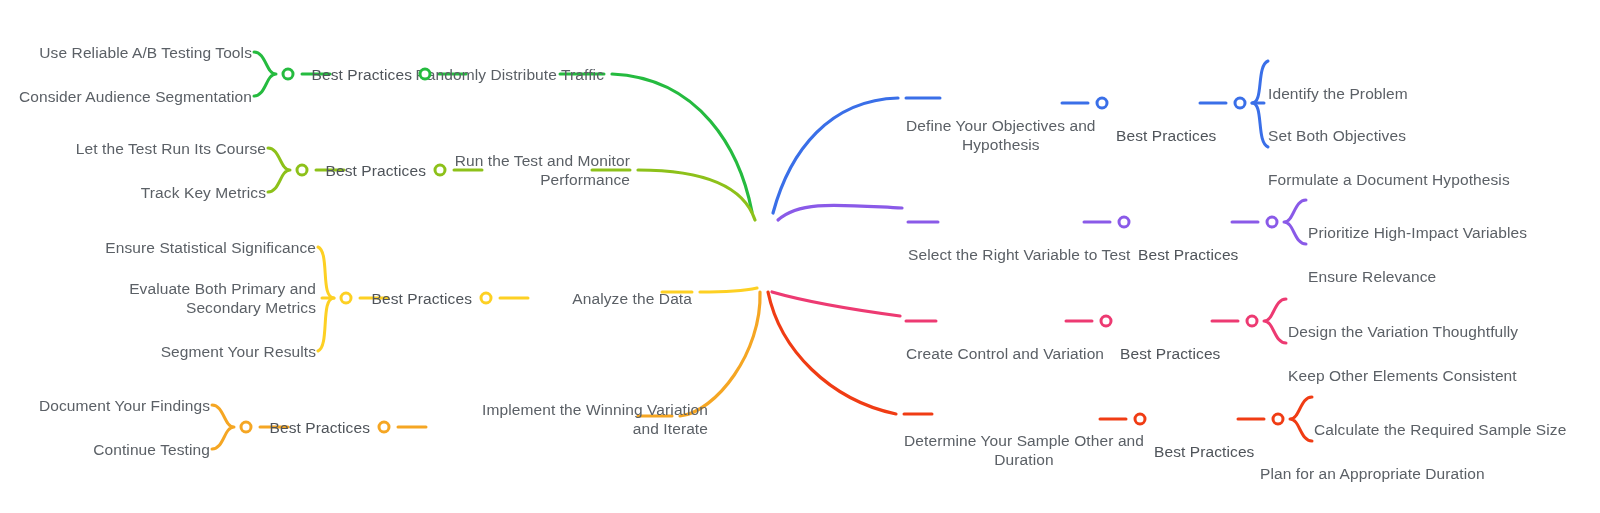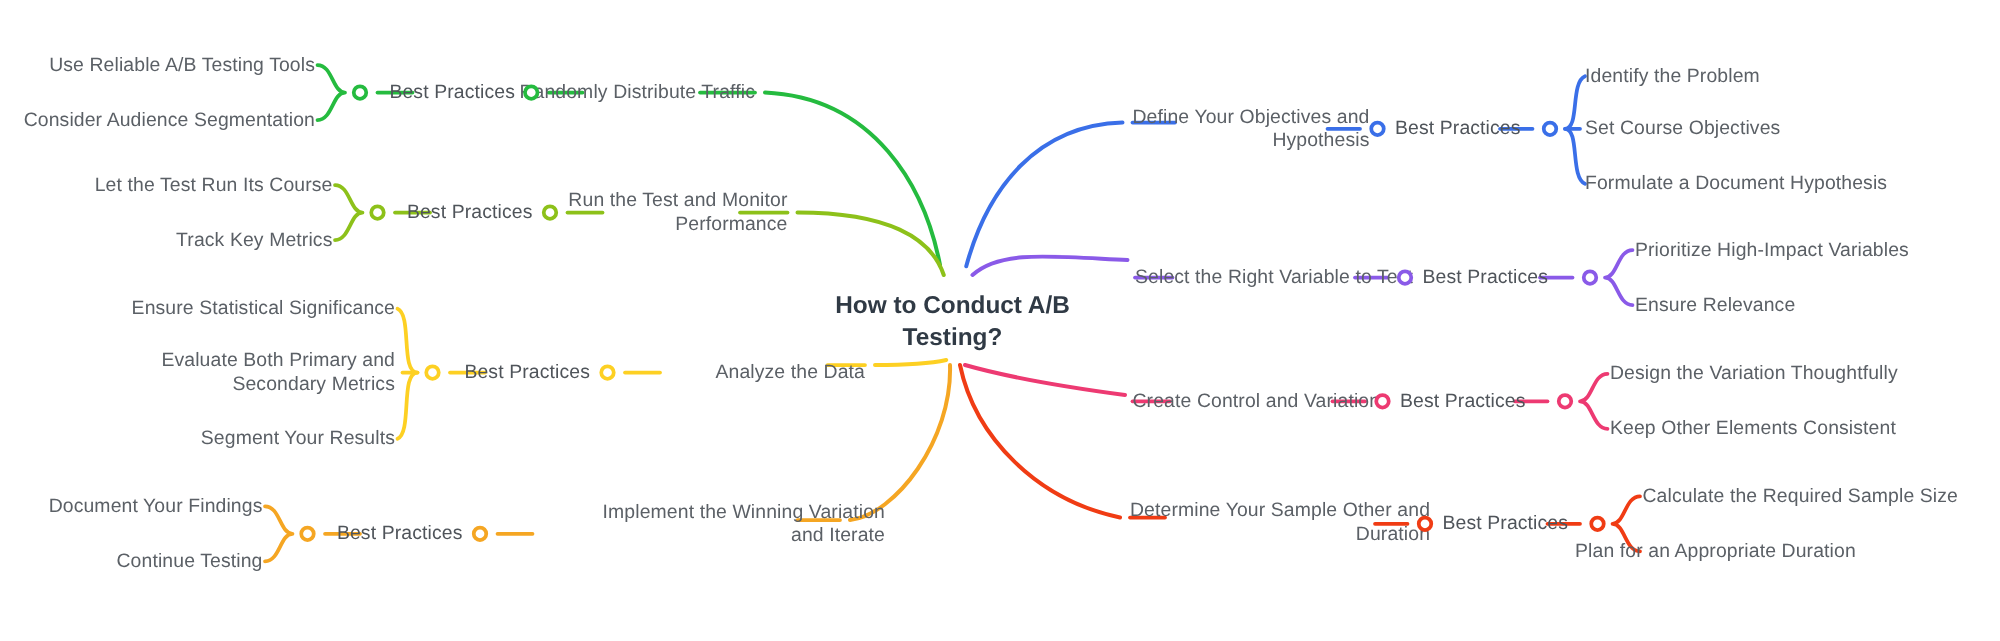--- a/index.html
+++ b/index.html
@@ -9,21 +9,21 @@
     overflow:hidden;position:relative;
   }
   #map{position:absolute;left:0;top:0;width:1600px;height:513px;}
   svg.links{position:absolute;left:0;top:0;width:1600px;height:513px;pointer-events:none;}
 
   .lbl{
     position:absolute;color:#5b6066;font-size:15.5px;line-height:19px;
     font-family:"Liberation Sans", sans-serif;letter-spacing:.1px;
     white-space:pre-line;
   }
-  .lbl.r{text-align:right;}
+  .lbl.r{text-align:center;margin-top:32px;}
   .lbl.l{text-align:right;}
   .lbl.mid{transform:translateY(-50%);}
 
   .bp{font-size:15.5px;color:#4f545a;}
 
   .center{
     position:absolute;text-align:center;color:#303a45;
     font-size:19.5px;font-weight:bold;line-height:26px;
     font-family:"Liberation Sans", sans-serif;
     transform:translate(-50%,-50%);white-space:pre-line;
@@ -111,21 +111,21 @@
       <div class="node" style="left: 384px; top: 427px; border-color: rgb(245, 166, 35);"></div>
       <div class="node" style="left: 246px; top: 427px; border-color: rgb(245, 166, 35);"></div>
       <div class="lbl mid l" style="top: 405px; right: 1390px;">Document Your Findings</div>
       <div class="lbl mid l" style="top: 449px; right: 1390px;">Continue Testing</div>
       <div class="lbl mid r" style="top: 103px; left: 906px;">Define Your Objectives and
 Hypothesis</div>
       <div class="lbl mid r bp" style="top: 103px; left: 1116px;">Best Practices</div>
       <div class="node" style="left: 1102px; top: 103px; border-color: rgb(58, 111, 232);"></div>
       <div class="node" style="left: 1240px; top: 103px; border-color: rgb(58, 111, 232);"></div>
       <div class="lbl mid r" style="top: 61px; left: 1268px;">Identify the Problem</div>
-      <div class="lbl mid r" style="top: 103px; left: 1268px;">Set Course Objectives</div>
+      <div class="lbl mid r" style="top: 103px; left: 1268px;">Set Both Objectives</div>
       <div class="lbl mid r" style="top: 147px; left: 1268px;">Formulate a Document Hypothesis</div>
       <div class="lbl mid r" style="top: 222px; left: 908px;">Select the Right Variable to Test</div>
       <div class="lbl mid r bp" style="top: 222px; left: 1138px;">Best Practices</div>
       <div class="node" style="left: 1124px; top: 222px; border-color: rgb(138, 90, 232);"></div>
       <div class="node" style="left: 1272px; top: 222px; border-color: rgb(138, 90, 232);"></div>
       <div class="lbl mid r" style="top: 200px; left: 1308px;">Prioritize High-Impact Variables</div>
       <div class="lbl mid r" style="top: 244px; left: 1308px;">Ensure Relevance</div>
       <div class="lbl mid r" style="top: 321px; left: 906px;">Create Control and Variation</div>
       <div class="lbl mid r bp" style="top: 321px; left: 1120px;">Best Practices</div>
       <div class="node" style="left: 1106px; top: 321px; border-color: rgb(237, 58, 114);"></div>
@@ -133,15 +133,13 @@
       <div class="lbl mid r" style="top: 299px; left: 1288px;">Design the Variation Thoughtfully</div>
       <div class="lbl mid r" style="top: 343px; left: 1288px;">Keep Other Elements Consistent</div>
       <div class="lbl mid r" style="top: 418px; left: 904px;">Determine Your Sample Other and
 Duration</div>
       <div class="lbl mid r bp" style="top: 419px; left: 1154px;">Best Practices</div>
       <div class="node" style="left: 1140px; top: 419px; border-color: rgb(240, 60, 20);"></div>
       <div class="node" style="left: 1278px; top: 419px; border-color: rgb(240, 60, 20);"></div>
       <div class="lbl mid r" style="top: 397px; left: 1314px;">Calculate the Required Sample Size</div>
       <div class="lbl mid r" style="top: 441px; left: 1260px;">Plan for an Appropriate Duration</div>
     </div>
-  <div class="center" style="left:762px;top:257px;">How to Conduct A/B
-Testing?</div>
 </div>
 
 </body></html>

